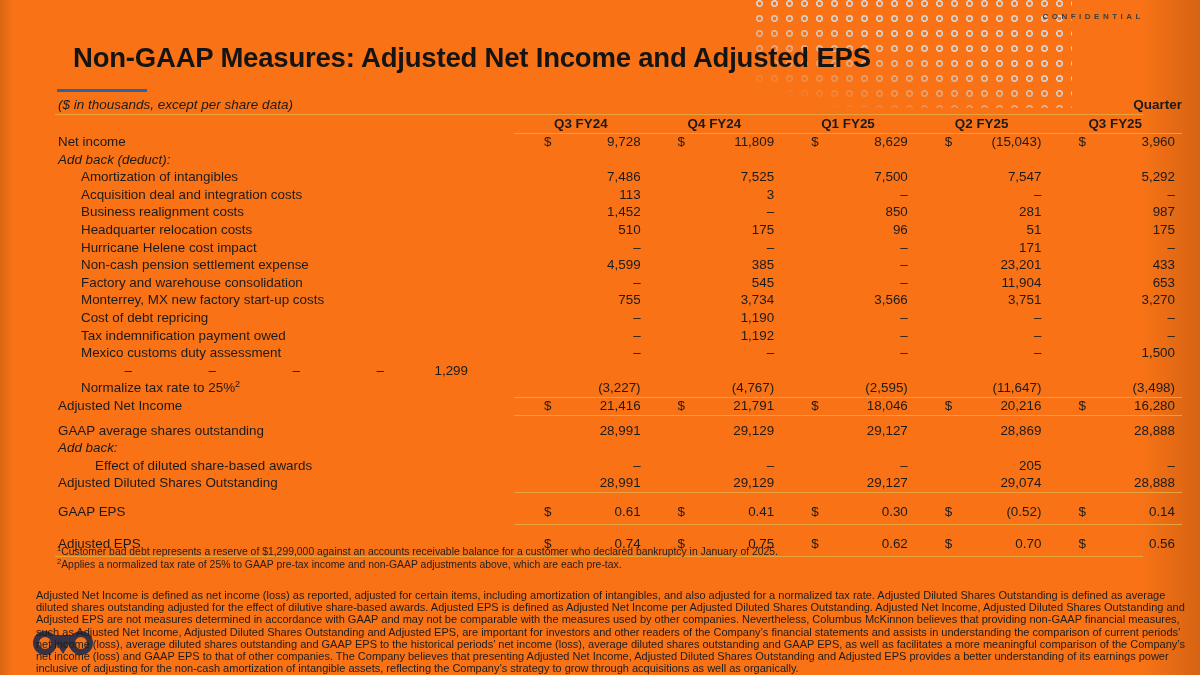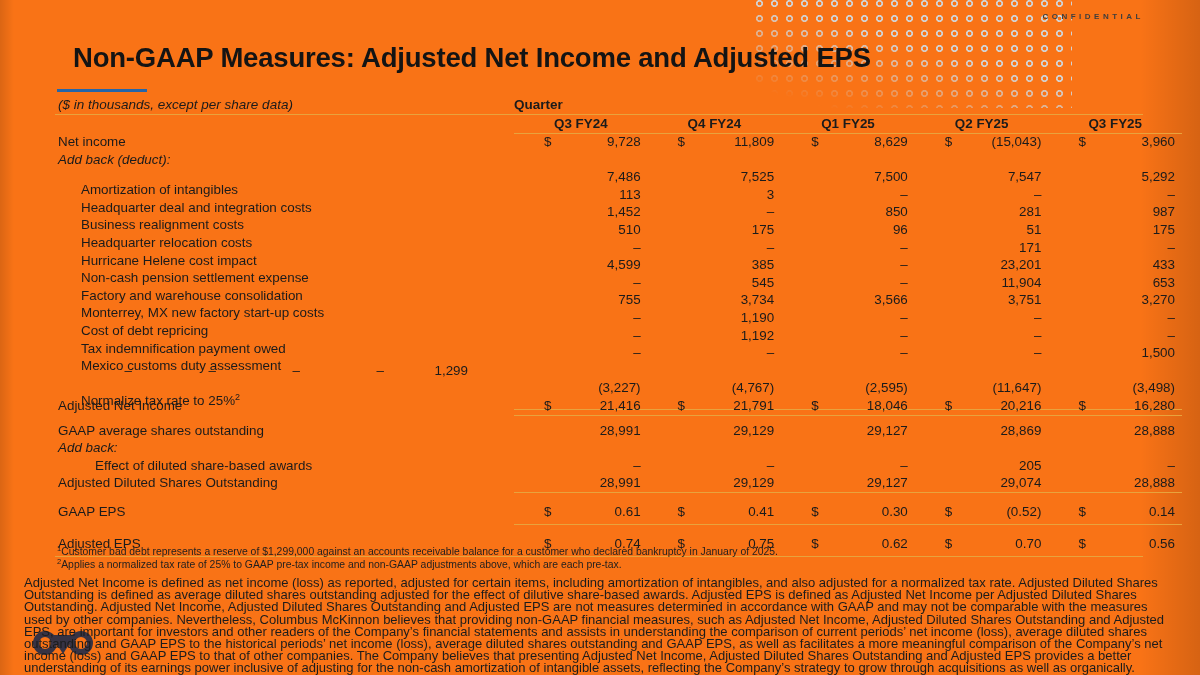--- a/index.html
+++ b/index.html
@@ -17,39 +17,39 @@
   .confidential{position:absolute;right:56px;top:12px;font-size:8px;letter-spacing:3.5px;
         color:#3e3e3e;font-weight:bold;}
   .title{position:absolute;left:57px;top:26px;margin:16px;font-size:27.5px;font-weight:bold;
         color:#141414;letter-spacing:-.2px;}
   .blue-rule{position:absolute;left:57px;top:89px;width:90px;height:3px;background:#2565a8;}
 
   .table-wrap{position:absolute;left:55px;top:95px;width:1088px;font-size:13.4px;}
   .trow{display:grid;grid-template-columns:420px 668px;height:17.6px;line-height:17.6px;gap:39px;}
   .tlabel{padding-left:3px;white-space:nowrap;}
   .tlabel.italic{font-style:italic;}
-  .tlabel.indent1{padding-left:26px;margin-top:13px;}
+  .tlabel.indent1{padding-left:26px;}
   .tlabel.indent2{padding-left:40px;}
   .tlabel sup{font-size:9px;line-height:0;}
   .tcols{display:grid;grid-template-columns:repeat(5,1fr);}
   .tcell{display:flex;justify-content:space-between;padding:0 7px 0 30px;}
   .rule-cols{border-bottom:1.5px solid #e8a33d;}
   .rule-full{border-bottom:1.5px solid #e8a33d;}
   .gap{margin-bottom:7px;}
   .tall{height:25px;line-height:25px;}
   .hdr-note{height:19px;line-height:19px;border-bottom:1.5px solid #e8a33d;font-size:13.5px;}
   .hdr-note .note{font-style:italic;}
-  .hdr-note .quarter-cell{display:block;text-align:left;font-weight:bold;font-style:normal;}
+  .hdr-note .quarter-cell{display:block;text-align:right;font-weight:bold;font-style:normal;}
   .col-hdr-row{height:18px;line-height:18px;font-weight:bold;}
   .col-hdr{text-align:center;}
 
   .footnotes{position:absolute;left:57px;top:545px;font-size:10.4px;line-height:13px;color:#1f1f1f;}
   .fn sup{font-size:7.5px;line-height:0;}
 
-  .disclosure{position:absolute;left:24px;top:577px;width:1152px;margin:0;font-size:13px;
+  .disclosure{position:absolute;left:24px;top:577px;width:1152px;margin:12px;font-size:11px;
         line-height:12.2px;color:#1c1c1c;z-index:2;}
 
   .watermark{position:absolute;left:33px;top:631px;display:flex;align-items:center;z-index:1;opacity:.85;}
   .wm-ring{display:inline-block;width:12px;height:12px;border:6px solid #16284d;border-radius:50%;}
   .wm-tri{display:inline-block;width:0;height:0;border-left:12px solid transparent;
         border-right:12px solid transparent;border-top:19px solid #16284d;margin:3px -6px 0 -6px;}
 </style>
 </head>
 <body>
 
@@ -126,21 +126,21 @@
               <span class="dollar"></span>
               <span class="val">7,547</span>
             </div>
             <div class="tcell">
               <span class="dollar"></span>
               <span class="val">5,292</span>
             </div>
           </div>
         </div>
         <div class="trow">
-          <div class="tlabel indent1">Headquarter deal and integration costs</div>
+          <div class="tlabel indent1">Acquisition deal and integration costs</div>
           <div class="tcols">
             <div class="tcell">
               <span class="dollar"></span>
               <span class="val">113</span>
             </div>
             <div class="tcell">
               <span class="dollar"></span>
               <span class="val">3</span>
             </div>
             <div class="tcell">

